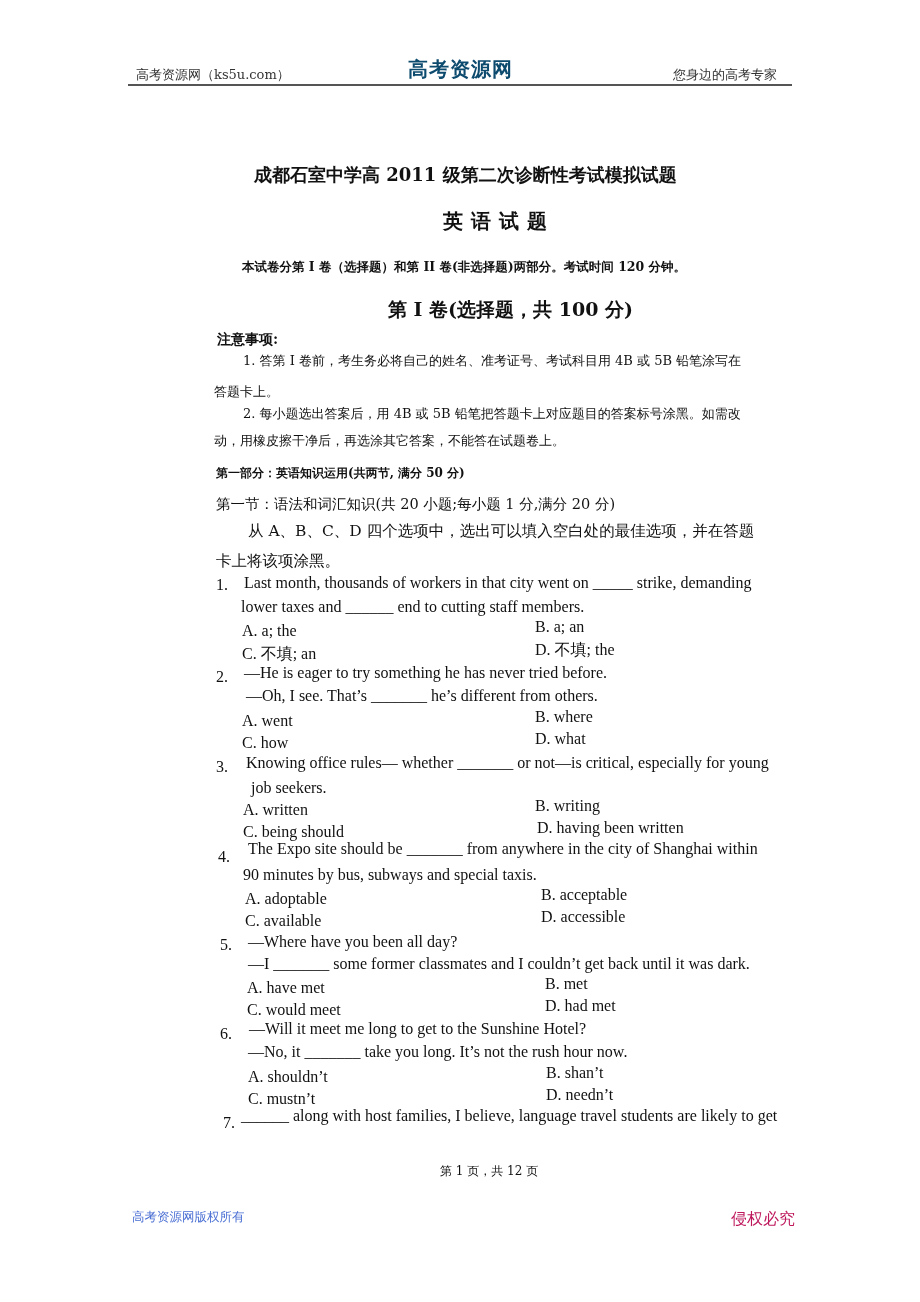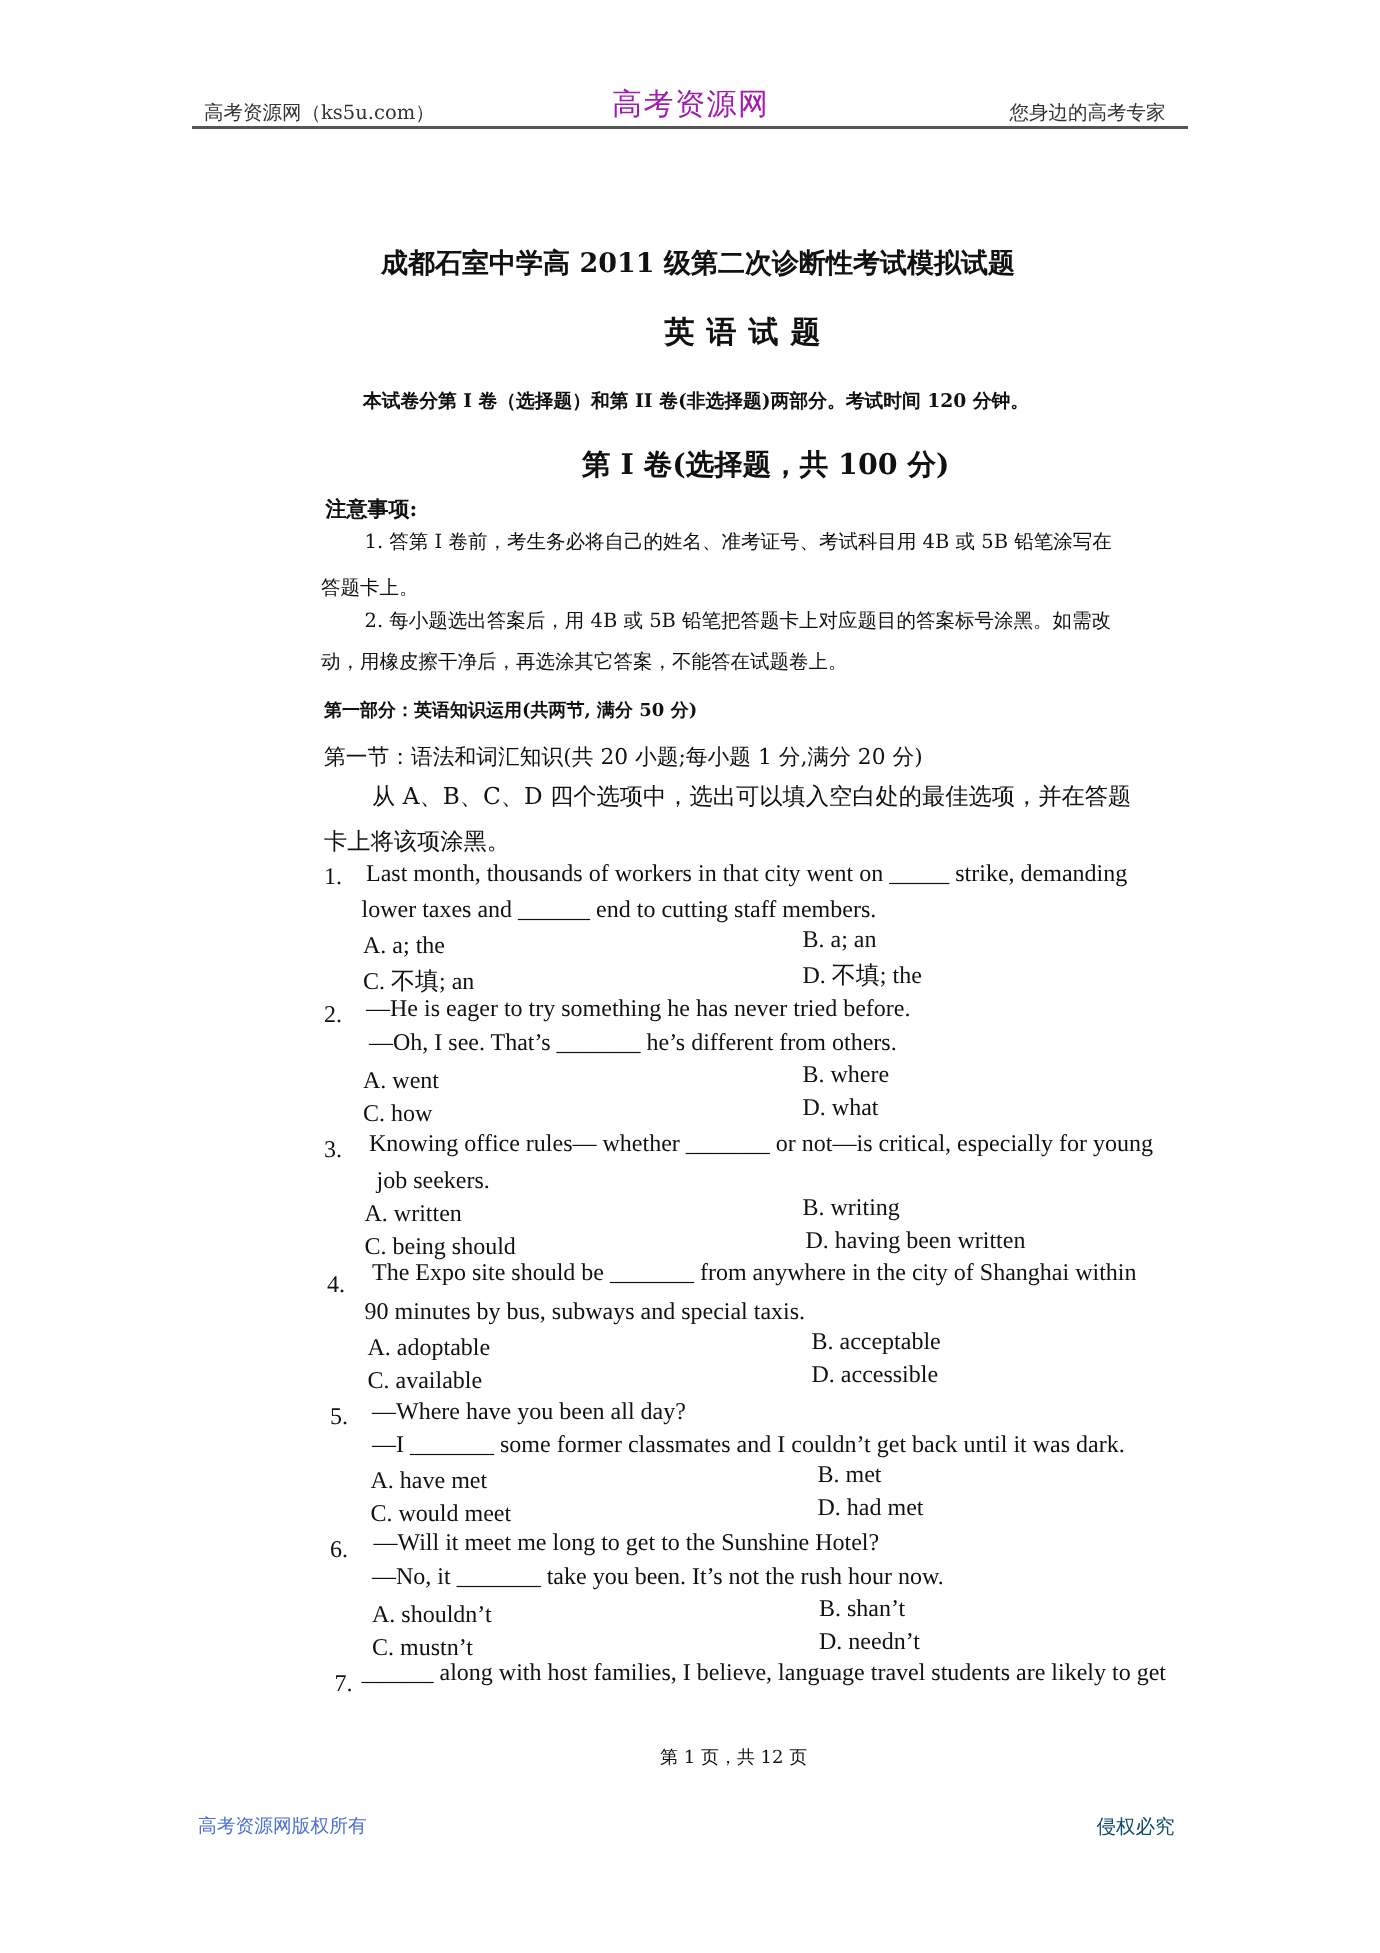--- a/index.html
+++ b/index.html
@@ -1,35 +1,35 @@
 <!DOCTYPE html>
 <html><head>
 <meta charset="utf-8">
 <style>
   html, body { margin: 0; padding: 0; background: #ffffff; }
   body { width: 920px; height: 1302px; position: relative; overflow: hidden;
          font-family: "DejaVu Serif", "Liberation Serif", serif; color: #111; }
   .abs { position: absolute; white-space: nowrap; }
   .hdr-left { left: 136px; top: 66px; font-size: 13px; color: #333; font-family: "DejaVu Serif", serif; }
-  .hdr-logo { left: 408px; top: 56px; font-size: 20px; color: #a21caf; font-family: "DejaVu Serif", serif; font-weight: normal; letter-spacing: 1px; }
+  .hdr-logo { left: 408px; top: 56px; font-size: 20px; color: #0c4a6e; font-family: "DejaVu Serif", serif; font-weight: bold; letter-spacing: 1px; }
   .hdr-right { left: 673px; top: 66px; font-size: 13px; color: #333; }
   .hdr-rule { left: 128px; top: 84px; width: 664px; height: 2px; background: #555; }
   .title { left: 254px; top: 163px; font-size: 18px; font-weight: bold; }
   .subtitle { left: 443px; top: 208px; font-size: 20px; font-weight: bold; letter-spacing: 8px; }
   .intro { left: 242px; top: 259px; font-size: 12.5px; font-weight: bold; }
   .vol { left: 388px; top: 297px; font-size: 19px; font-weight: bold; }
   .notice-h { left: 217px; top: 331px; font-size: 14px; font-weight: bold; }
   .cn { font-size: 13px; }
   .part-h { left: 216px; top: 465px; font-size: 12px; font-weight: bold; }
   .sec-h { left: 216px; top: 495px; font-size: 14.5px; }
   .instr { font-size: 15.5px; }
   .q { font-family: "Liberation Serif", "DejaVu Serif", serif; font-size: 16px; }
   .footer-page { left: 440px; top: 1163px; font-size: 12px; font-weight: normal; }
   .foot-left { left: 132px; top: 1209px; font-size: 12.5px; color: #4a6fd4; }
-  .foot-right { left: 731px; top: 1209px; font-size: 13px; color: #0c4a6e; }
+  .foot-right { left: 731px; top: 1209px; font-size: 16px; color: #be185d; }
 </style>
 </head>
 <body>
 
 <div class="abs hdr-left">高考资源网（ks5u.com）</div>
 <div class="abs hdr-logo">高考资源网</div>
 <div class="abs hdr-right">您身边的高考专家</div>
 <div class="abs hdr-rule"></div>
 
 <div class="abs title">成都石室中学高 2011 级第二次诊断性考试模拟试题</div>
@@ -83,21 +83,21 @@
 <div class="abs q" style="left:220px;top:936px;">5.</div>
 <div class="abs q" style="left:248px;top:933px;">—Where have you been all day?</div>
 <div class="abs q" style="left:248px;top:955px;">—I _______ some former classmates and I couldn’t get back until it was dark.</div>
 <div class="abs q" style="left:247px;top:979px;">A. have met</div>
 <div class="abs q" style="left:545px;top:975px;">B. met</div>
 <div class="abs q" style="left:247px;top:1001px;">C. would meet</div>
 <div class="abs q" style="left:545px;top:997px;">D. had met</div>
 
 <div class="abs q" style="left:220px;top:1025px;">6.</div>
 <div class="abs q" style="left:249px;top:1020px;">—Will it meet me long to get to the Sunshine Hotel?</div>
-<div class="abs q" style="left:248px;top:1043px;">—No, it _______ take you been. It’s not the rush hour now.</div>
+<div class="abs q" style="left:248px;top:1043px;">—No, it _______ take you long. It’s not the rush hour now.</div>
 <div class="abs q" style="left:248px;top:1068px;">A. shouldn’t</div>
 <div class="abs q" style="left:546px;top:1064px;">B. shan’t</div>
 <div class="abs q" style="left:248px;top:1090px;">C. mustn’t</div>
 <div class="abs q" style="left:546px;top:1086px;">D. needn’t</div>
 
 <div class="abs q" style="left:223px;top:1114px;">7.</div>
 <div class="abs q" style="left:241px;top:1107px;">______ along with host families, I believe, language travel students are likely to get</div>
 
 <div class="abs footer-page">第 1 页，共 12 页</div>
 <div class="abs foot-left">高考资源网版权所有</div>

